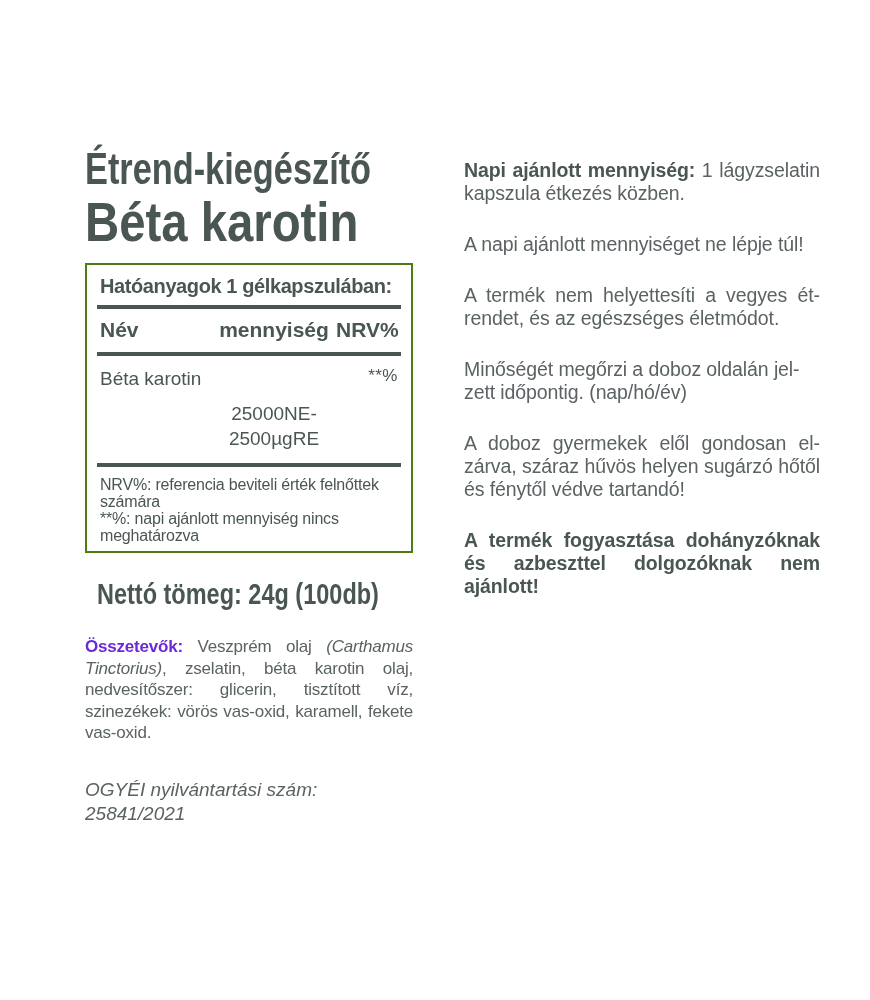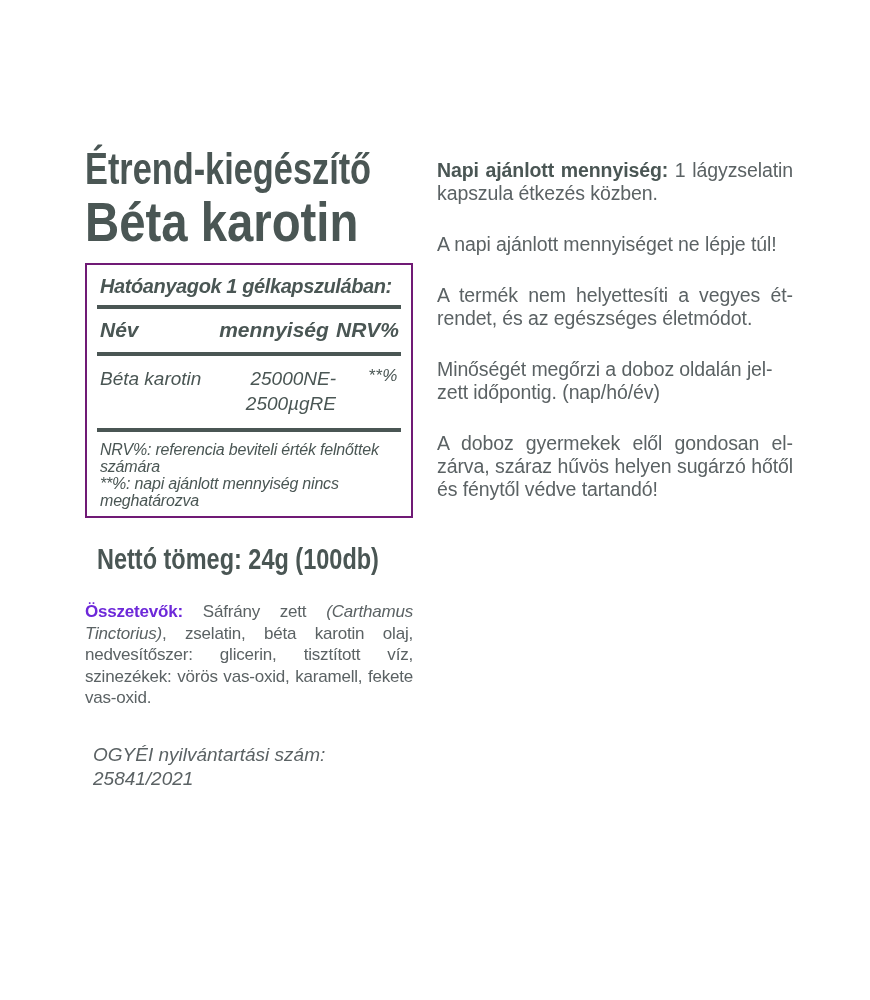--- a/index.html
+++ b/index.html
@@ -1,52 +1,52 @@
 <!DOCTYPE html>
 <html lang="hu"><head>
 <meta charset="utf-8">
 <style>
   html,body{margin:0;padding:0;background:#ffffff;}
   .page{
     width:870px;height:1000px;background:#ffffff;overflow:hidden;
     font-family:"Liberation Sans", sans-serif;color:#5b6264;box-sizing:border-box;
-    padding:145px 0 0 85px;display:flex;gap:24px;
+    padding:145px 0 0 85px;display:flex;gap:51px;
   }
   .b{font-weight:bold;}
   .i{font-style:italic;}
 
   
   .left-col{width:328px;flex:0 0 328px;}
   .condensed{display:inline-block;white-space:nowrap;transform-origin:left center;}
   .category-title{font-size:44px;font-weight:bold;color:#4a5654;line-height:48px;margin:0;}
   .category-title .condensed{transform:scaleX(0.78);}
   .product-name{font-size:55px;font-weight:bold;color:#4a5654;line-height:54px;margin:2px 0 14px;}
   .product-name .condensed{transform:scaleX(0.86);}
 
-  .supp-table{border:2px solid #701a75;padding:9px 10px 7px;color:#4a5654;font-style:italic;}
+  .supp-table{border:2px solid #4d7c0f;padding:9px 10px 7px;color:#4a5654;}
   .tbl-title{font-size:20px;font-weight:bold;letter-spacing:-0.4px;margin:1px 0 0 3px;}
   .rule{height:4px;background:#4a5654;margin:7px 0;}
   .tbl-cols{display:flex;align-items:baseline;font-size:21px;font-weight:bold;padding:2px 3px 3px;}
   .tbl-cols .c1{width:112px;text-align:left;}
   .tbl-cols .c2{flex:1;text-align:center;}
   .tbl-cols .c3{width:62px;text-align:left;}
   .tbl-row{display:flex;align-items:flex-start;font-size:19px;padding:3px 3px 5px;}
   .tbl-row .c1{width:112px;text-align:left;padding-top:2px;}
-  .tbl-row .c2{flex:1;text-align:right;white-space:pre-line;line-height:25px;}
+  .tbl-row .c2{flex:1;text-align:center;white-space:pre-line;line-height:25px;margin-top:35px;}
   .tbl-row .c3{width:62px;text-align:right;font-size:17px;letter-spacing:0.5px;}
   .footnotes{font-size:16px;line-height:17px;letter-spacing:-0.2px;padding:2px 3px 0;}
 
   .net-weight{font-size:29px;font-weight:bold;color:#4a5654;line-height:32px;margin:25px 12px 0;}
   .net-weight .condensed{transform:scaleX(0.81);}
 
   .ingredients{font-size:17px;line-height:21.5px;letter-spacing:-0.2px;
     text-align:justify;margin:26px 0 0;color:#5b6264;}
   .ingredients .b{color:#6d28d9;}
 
-  .registration{font-size:19px;font-style:italic;line-height:24px;margin:34px 8px 0;
+  .registration{font-size:19px;font-style:italic;line-height:24px;margin:34px 0 0;
     white-space:pre-line;color:#5b6264;}
 
   
   .right-col{width:356px;flex:0 0 356px;padding-top:5px;}
   .right-col p{font-size:19.5px;line-height:23px;letter-spacing:-0.1px;margin:9px 0 28px;}
   .right-col .just{text-align:justify;}
   .right-col .b{color:#4a5654;}
   .distributor{white-space:pre-line;line-height:22px;}
   .smoker-warning{font-weight:bold;color:#4a5654;font-size:18px;line-height:22px;text-align:justify;}
 </style>
@@ -78,36 +78,37 @@
       </div>
       <div class="rule"></div>
       <div class="footnotes">
         <div>NRV%: referencia beviteli érték felnőttek számára</div>
         <div>**%: napi ajánlott mennyiség nincs meghatározva</div>
       </div>
     </div>
 
     <div class="net-weight"><span class="condensed">Nettó tömeg: 24g (100db)</span></div>
 
-    <p class="ingredients"><span class="b">Összetevők:</span> <span>Sáfrány zett </span><span class="i">(Carthamus Tincto­rius)</span><span>, zselatin, béta karotin olaj, nedvesítőszer: glicerin, tisztított víz, szinezékek: vörös vas-oxid, karamell, fekete vas-oxid.</span></p>
+    <p class="ingredients"><span class="b">Összetevők:</span> <span>Veszprém olaj </span><span class="i">(Carthamus Tincto­rius)</span><span>, zselatin, béta karotin olaj, nedvesítőszer: glicerin, tisztított víz, szinezékek: vörös vas-oxid, karamell, fekete vas-oxid.</span></p>
 
     <div class="registration">OGYÉI nyilvántartási szám:
 25841/2021</div>
 
   </div>
 
   <div class="right-col">
 
     <p class="just"><span class="b">Napi ajánlott mennyiség:</span> <span>1 lágyzsela­tin kapszula étkezés közben.</span></p>
 
     <p>A napi ajánlott mennyiséget ne lépje túl!</p>
 
     <p class="just">A termék nem helyettesíti a vegyes ét­rendet, és az egészséges életmódot.</p>
 
     <p>Minőségét megőrzi a doboz oldalán jel­zett időpontig. (nap/hó/év)</p>
 
     <p class="just">A doboz gyermekek elől gondosan el­zárva, száraz hűvös helyen sugárzó hő­től és fénytől védve tartandó!</p>
 
 
+    <p class="smoker-warning">A termék fogyasztása dohányzóknak és az­beszttel dolgozóknak nem ajánlott!</p>
 
   </div>
 
 </div>
 
 </body></html>

